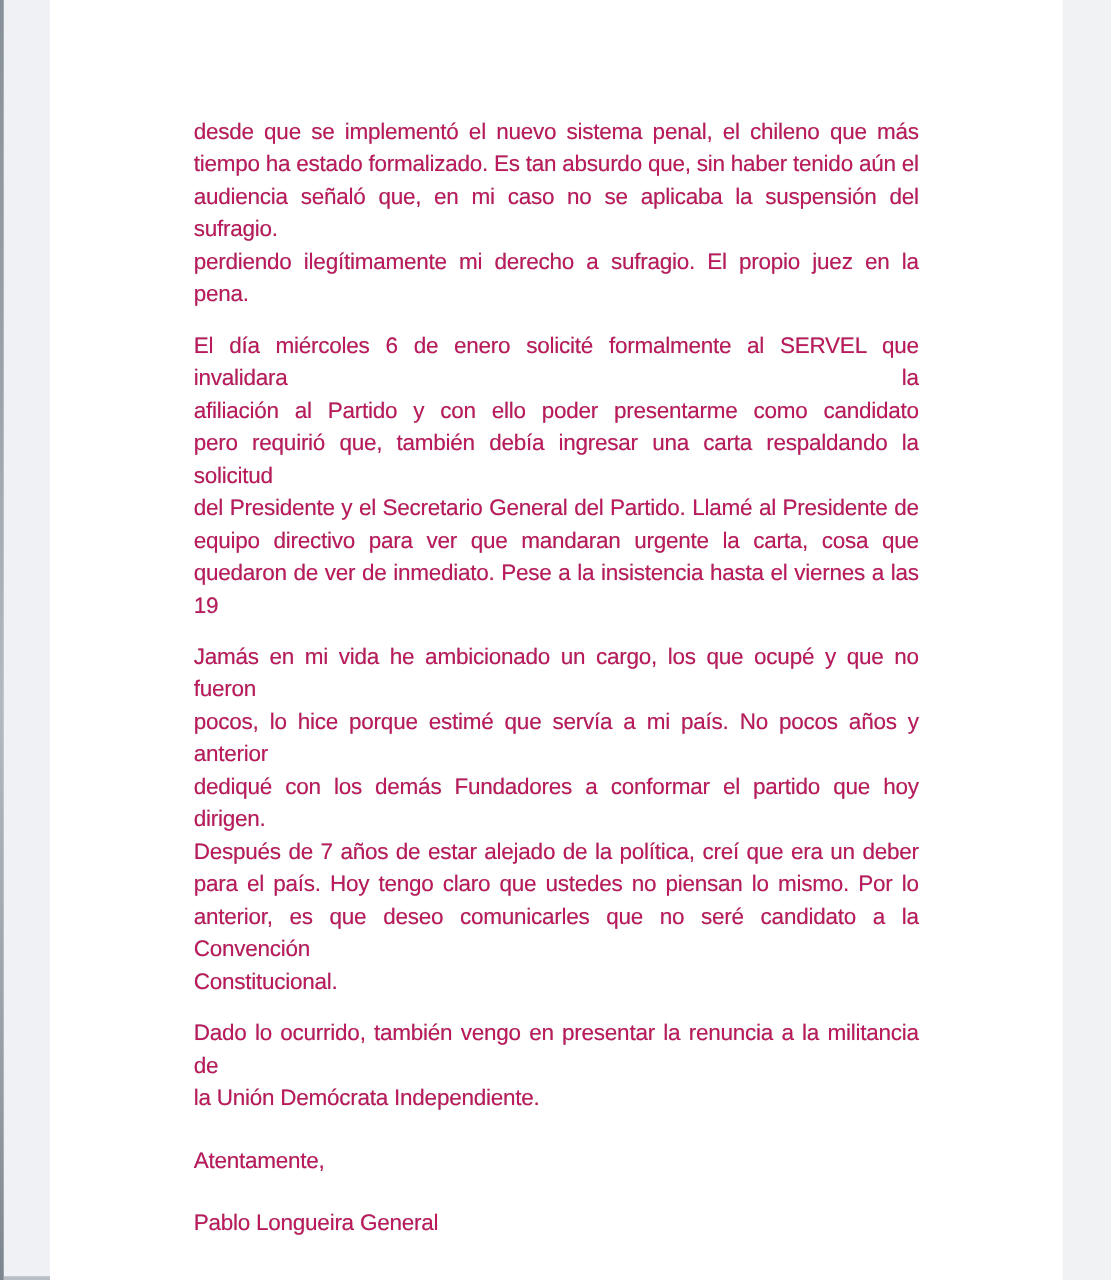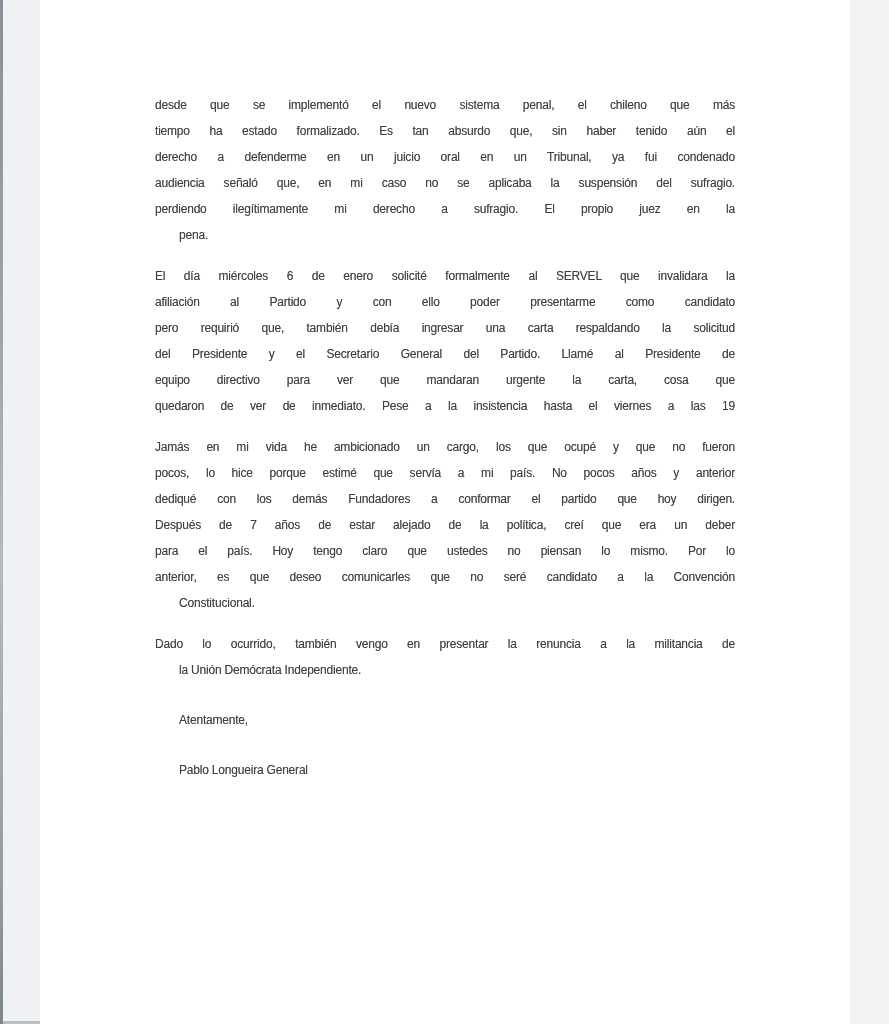--- a/index.html
+++ b/index.html
@@ -44,57 +44,55 @@
     width: 39px;
     background: #f0f2f4;
     z-index: 2;
   }
   
   .letter-body {
     position: absolute;
     left: 155px;
     top: 92px;
     width: 580px;
-    font-size: 12px;
+    font-size: 18px;
     line-height: 26px;
     letter-spacing: -0.2px;
-    color: #404040;
+    color: #be185d;
     text-shadow: 0 0 0.6px rgba(45,45,45,0.45);
   }
   .paragraph {
     margin: 0 0 15px 0;
   }
   .letter-line {
     text-align: justify;
     white-space: normal;
   }
   .letter-line.jl {
     text-align-last: justify;
   }
   .letter-line.last {
     text-align-last: left;
-    margin-left: 24px;
   }
   .closing-block { margin-top: 24px; }
   .signature-block { margin-top: 24px; }
 </style>
 </head>
 <body>
 
 <div class="scan-page">
   <div class="edge-line"></div>
   <div class="gutter-left"></div>
   <div class="gutter-right"></div>
 
   <div class="letter-body">
     <div id="paragraphs">
         <div class="paragraph">
           <div class="letter-line jl">desde que se implementó el nuevo sistema penal, el chileno que más</div>
           <div class="letter-line jl">tiempo ha estado formalizado. Es tan absurdo que, sin haber tenido aún el</div>
-          <div class="letter-line jl">derecho a defenderme en un juicio oral en un Tribunal, ya fui condenado</div>
           <div class="letter-line jl">audiencia señaló que, en mi caso no se aplicaba la suspensión del sufragio.</div>
           <div class="letter-line jl">perdiendo ilegítimamente mi derecho a sufragio. El propio juez en la</div>
           <div class="letter-line last">pena.</div>
         </div>
         <div class="paragraph">
           <div class="letter-line jl">El día miércoles 6 de enero solicité formalmente al SERVEL que invalidara la</div>
           <div class="letter-line jl">afiliación al Partido y con ello poder presentarme como candidato</div>
           <div class="letter-line jl">pero requirió que, también debía ingresar una carta respaldando la solicitud</div>
           <div class="letter-line jl">del Presidente y el Secretario General del Partido. Llamé al Presidente de</div>
           <div class="letter-line jl">equipo directivo para ver que mandaran urgente la carta, cosa que</div>

